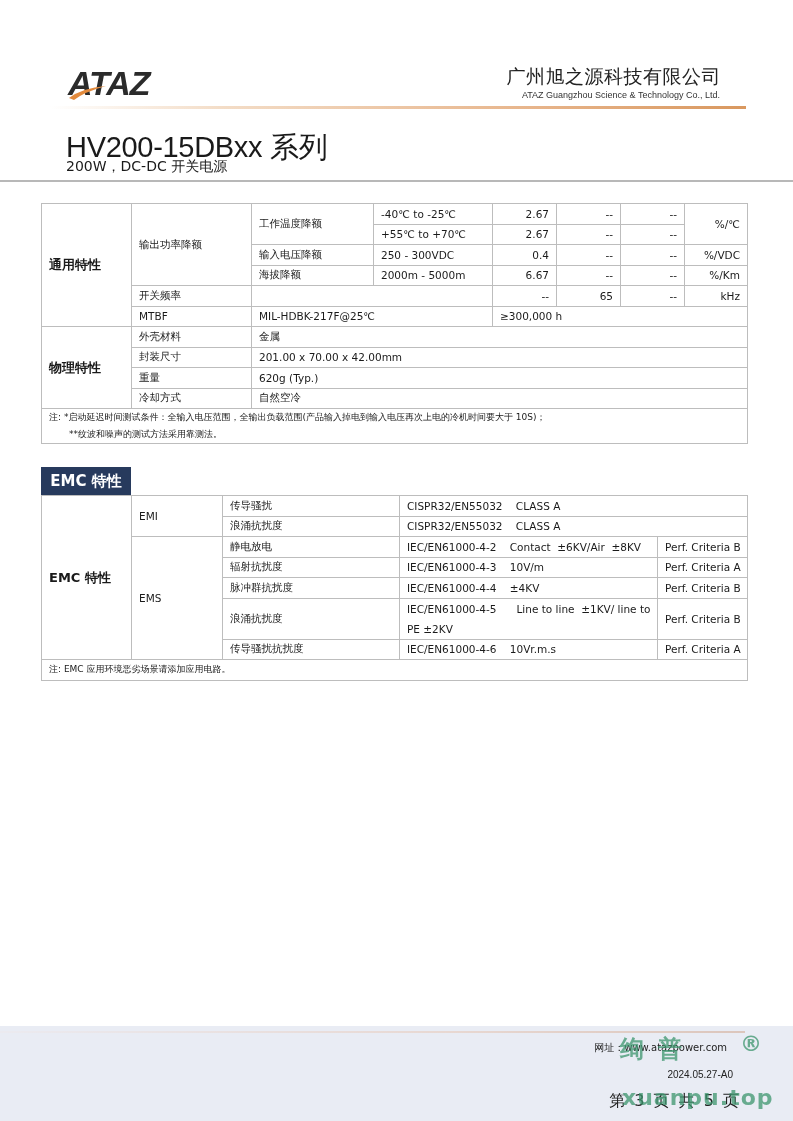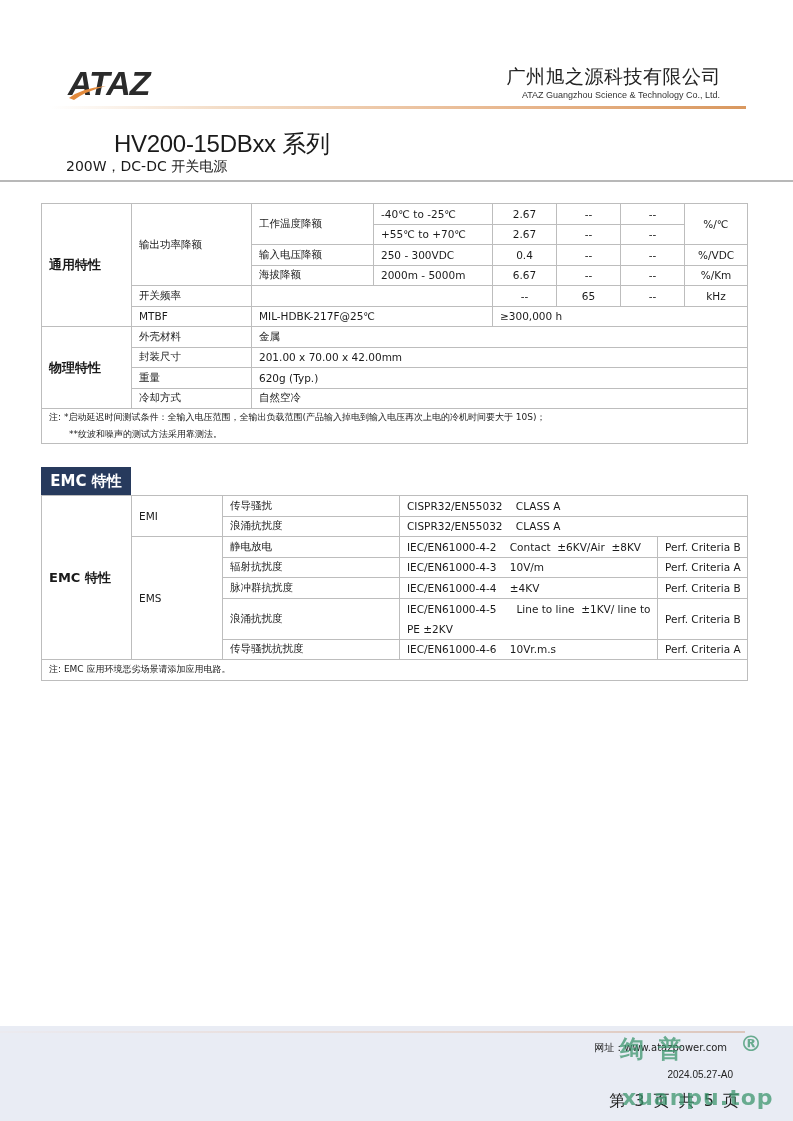--- a/index.html
+++ b/index.html
@@ -8,28 +8,28 @@
 
   .header { position: absolute; left: 0; top: 0; width: 793px; height: 110px; }
   .logo { position: absolute; left: 68px; top: 66px; width: 110px; height: 40px; }
   .logo-text { position: absolute; left: 0; top: -2px; font-family: "Liberation Sans", sans-serif; font-weight: bold; font-style: italic; font-size: 34px; letter-spacing: -1px; color: #2b2b2b; }
   .logo svg { position: absolute; left: 0; top: 18px; }
   .company-cn { position: absolute; right: 72px; top: 64px; font-size: 19px; color: #222; letter-spacing: 0.5px; }
   .company-en { position: absolute; right: 73px; top: 90px; font-size: 9px; color: #333; font-family: "Liberation Sans", sans-serif; }
   .header-line { position: absolute; left: 50px; top: 106px; width: 696px; height: 3px;
     background: linear-gradient(to right, rgba(255,255,255,0) 0%, #f3dcc6 25%, #e7b48a 70%, #d9985f 100%); }
 
-  .title { position: absolute; left: 66px; top: 128px; font-size: 24px; color: #1a1a1a; font-family: "Liberation Sans", sans-serif; letter-spacing: -0.3px; margin-left: 48px; }
+  .title { position: absolute; left: 66px; top: 128px; font-size: 29px; color: #1a1a1a; font-family: "Liberation Sans", sans-serif; letter-spacing: -0.3px; }
   .subtitle { position: absolute; left: 66px; top: 158px; font-size: 14px; color: #1a1a1a; }
   .title-rule { position: absolute; left: 0; top: 180px; width: 793px; height: 2px; background: #b8b8b8; }
 
   table.spec { position: absolute; border-collapse: collapse; table-layout: fixed; font-size: 10.5px; }
   table.spec td { border: 1px solid #bdbdbd; padding: 0 7px; height: 20.5px; vertical-align: middle; white-space: nowrap; }
   td.cat { font-weight: bold; font-size: 13px; text-align: left; }
-  td.c { text-align: center; }
+  td.c { text-align: right; }
   td.note { font-size: 9px; padding: 3px 6px; line-height: 17px; white-space: normal; }
 
   #t1 { left: 41px; top: 203px; width: 706px; }
   #t2 { left: 41px; top: 495px; width: 706px; }
 
   .emc-tag { position: absolute; left: 41px; top: 467px; width: 90px; height: 28px; background: #273a5d; color: #fff;
     font-weight: bold; font-size: 15px; line-height: 28px; text-align: center; }
 
   .footer { position: absolute; left: 0; top: 1026px; width: 793px; height: 95px; background: #e9ecf4; }
   .footer-line { position: absolute; left: 0; top: 1031px; width: 745px; height: 2px;

